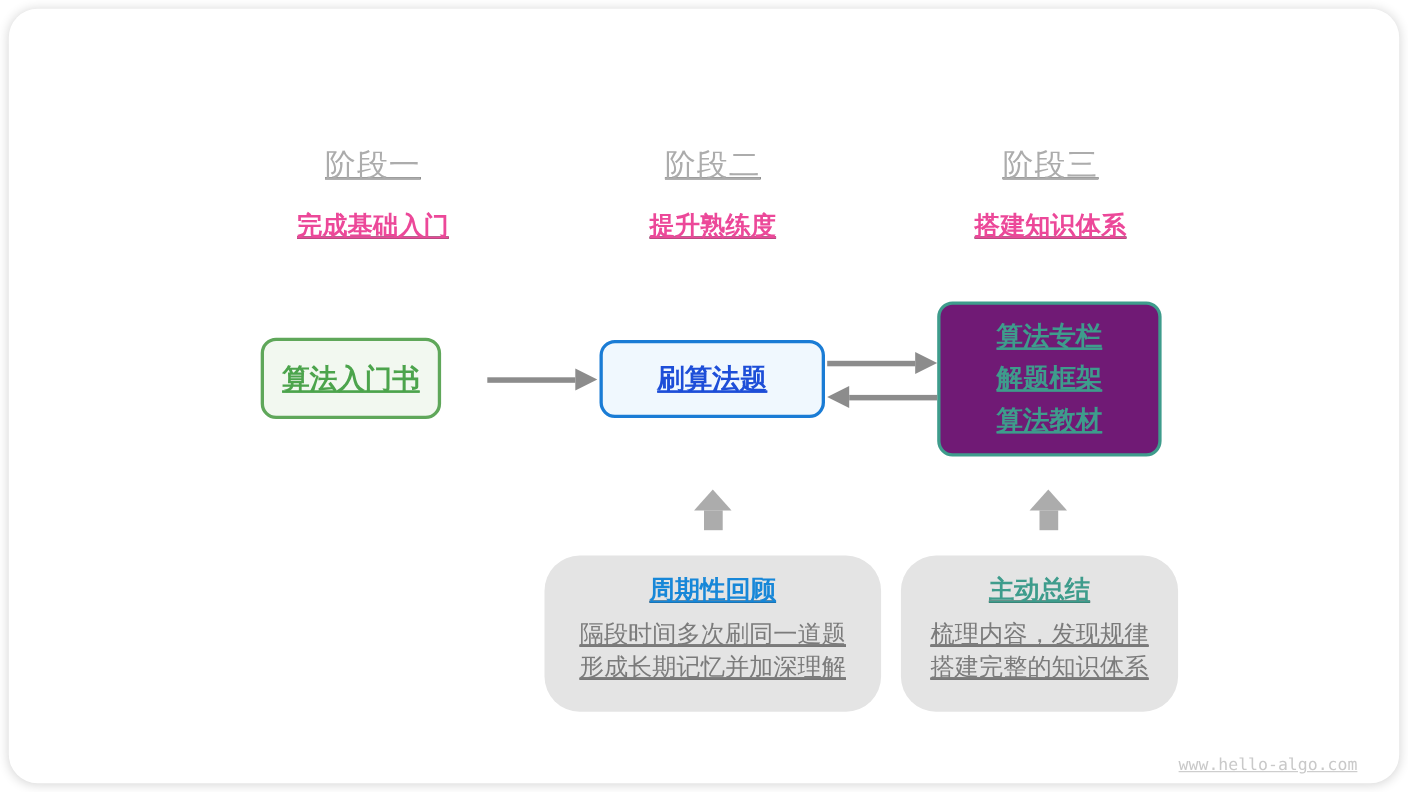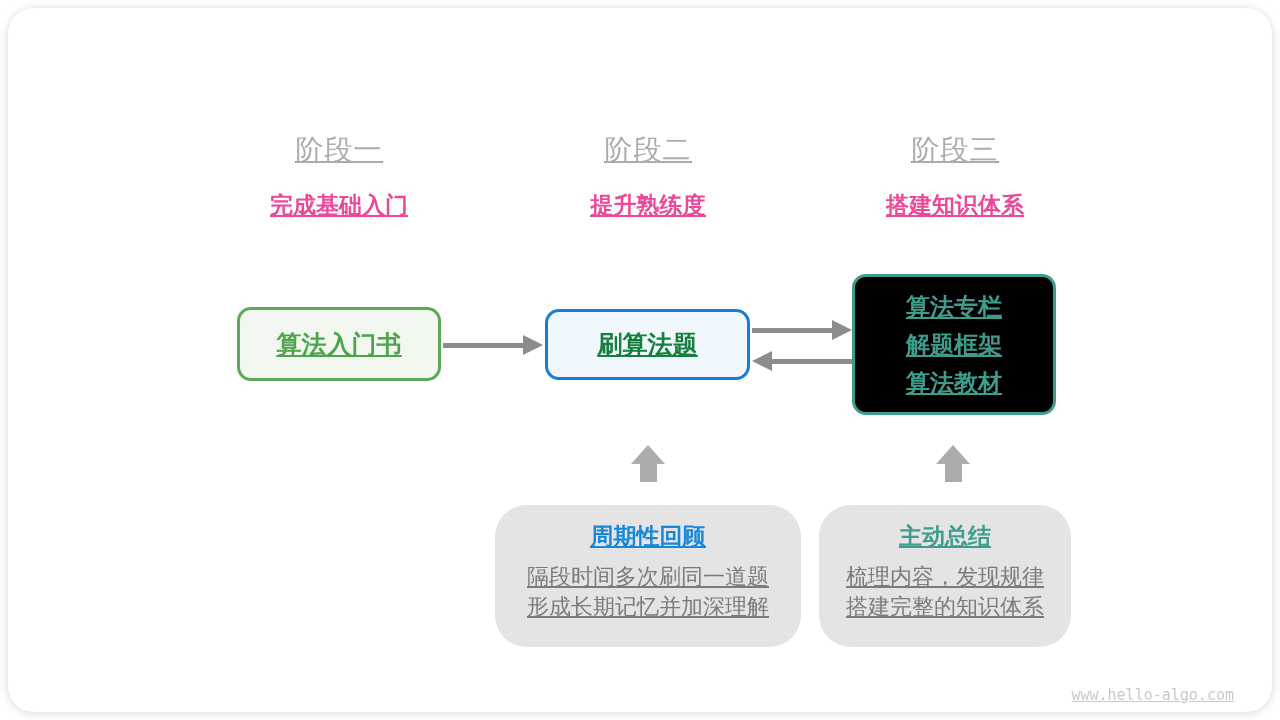--- a/index.html
+++ b/index.html
@@ -12,22 +12,22 @@
   }
   .stage { position: absolute; width: 320px; text-align: center; }
   .stage-title { font-size: 28px; color: #acacac; letter-spacing: 1px; }
   .stage-subtitle { margin-top: 21px; font-size: 23px; font-weight: bold; color: #ec4899; }
   .node {
     position: absolute; display: flex; flex-direction: column;
     align-items: center; justify-content: center;
     border-radius: 14px; font-weight: bold;
   }
   .node-green  { border: 3px solid #5fa75a; background: #f2f8f0; color: #4ca44c; font-size: 25px; }
-  .node-blue   { border: 3px solid #1a7cd5; background: #f0f8fe; color: #15803d; font-size: 25px; }
-  .node-teal   { border: 3px solid #3e9c8c; background: #000000; color: #3e9c8c; font-size: 24px; }
+  .node-blue   { border: 3px solid #1a7cd5; background: #f0f8fe; color: #1d4ed8; font-size: 25px; }
+  .node-teal   { border: 3px solid #3e9c8c; background: #701a75; color: #3e9c8c; font-size: 24px; }
   .node-teal .node-line { line-height: 38px; }
   .h-arrow { position: absolute; display: flex; align-items: center; height: 20px; }
   .h-arrow .shaft { height: 5px; background: #8c8c8c; flex: 1; }
   .h-arrow .head-right { width: 0; height: 0; border-top: 10px solid transparent; border-bottom: 10px solid transparent; border-left: 20px solid #8c8c8c; }
   .h-arrow .head-left  { width: 0; height: 0; border-top: 10px solid transparent; border-bottom: 10px solid transparent; border-right: 20px solid #8c8c8c; }
   .up-arrow { position: absolute; width: 34px; }
   .up-arrow .tri { width: 0; height: 0; margin: 0 auto; border-left: 17px solid transparent; border-right: 17px solid transparent; border-bottom: 19px solid #acacac; }
   .up-arrow .stem { width: 17px; height: 18px; margin: 0 auto; background: #acacac; }
   .callout {
     position: absolute; background: #e4e4e4; border-radius: 32px;
@@ -55,21 +55,21 @@
     </div>
     <div class="stage" style="left:480px; top:123px;">
       <div class="stage-title">阶段二</div>
       <div class="stage-subtitle">提升熟练度</div>
     </div>
     <div class="stage" style="left:787px; top:123px;">
       <div class="stage-title">阶段三</div>
       <div class="stage-subtitle">搭建知识体系</div>
     </div>
 
-    <div class="node node-green" style="left:229px; top:299px; width:204px; height:74px;justify-content:center;">
+    <div class="node node-green" style="left:229px; top:299px; width:164px; height:74px;justify-content:center;">
       <div class="node-line">算法入门书</div>
     </div>
     <div class="node node-blue" style="left:537px; top:301px; width:205px; height:71px;">
       <div class="node-line">刷算法题</div>
     </div>
     <div class="node node-teal" style="left:844px; top:266px; width:204px; height:141px;">
       <div class="node-line">算法专栏</div>
       <div class="node-line">解题框架</div>
       <div class="node-line">算法教材</div>
     </div>

